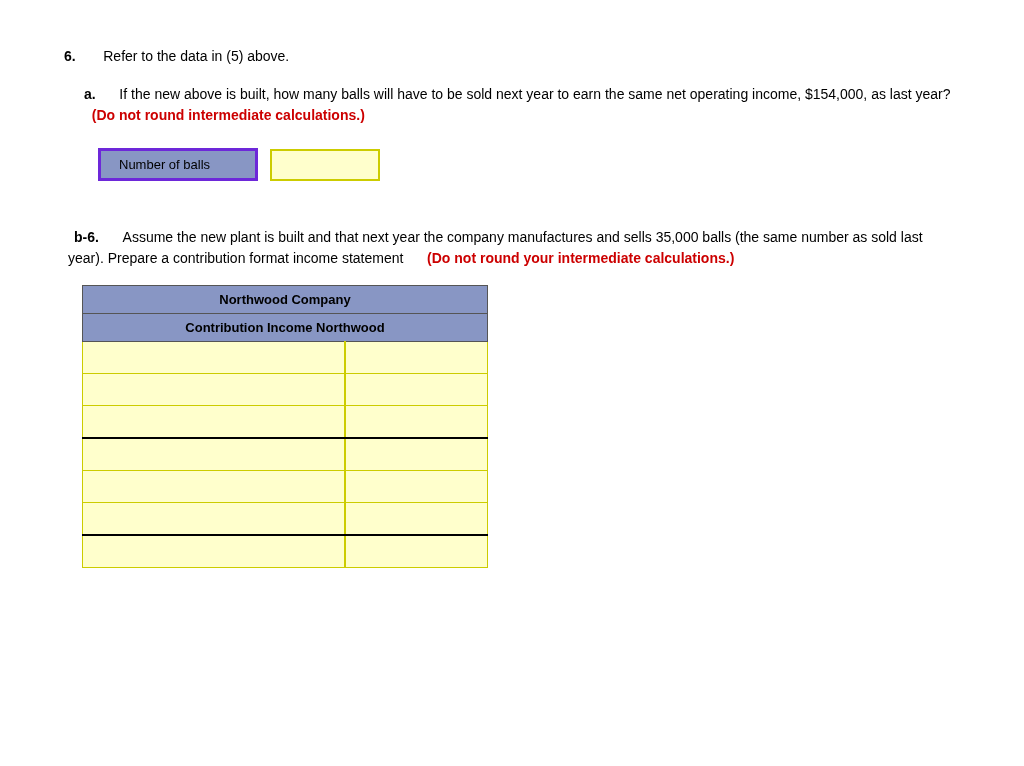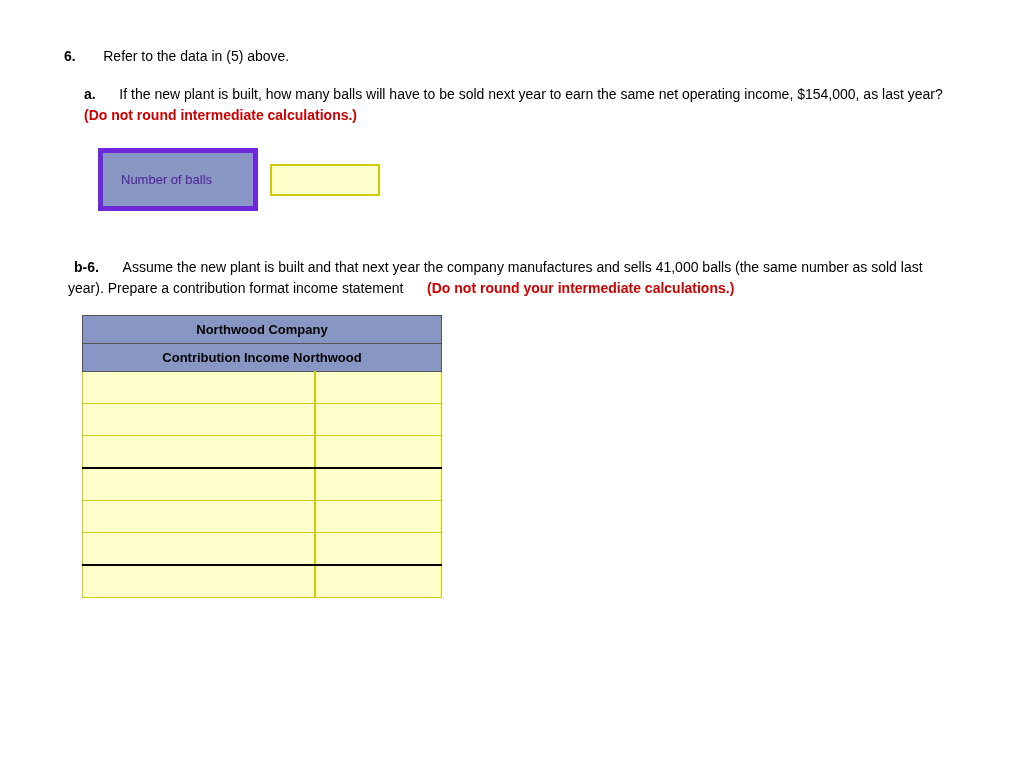--- a/index.html
+++ b/index.html
@@ -38,24 +38,24 @@
 
     .input-row {
       display: flex;
       align-items: center;
       margin-left: 20px;
       margin-top: 10px;
     }
 
     .label-cell {
       background-color: #8896c4;
-      border: 5px solid #6d28d9;
-      padding: 19px 12px;
-      font-size: 13px;
-      color: #4c1d95;
+      border: 3px solid #6d28d9;
+      padding: 6px 12px;
+      font-size: 13px;
+      color: #000000;
       min-width: 160px;
     }
 
     .input-cell {
       background-color: #ffffcc;
       border: 2px solid #cccc00;
       height: 32px;
       width: 110px;
     }
 
@@ -74,21 +74,21 @@
       margin-top: 40px;
     }
 
     .b1-section p {
       line-height: 1.5;
       margin-bottom: 16px;
     }
 
     .income-table {
       margin-left: 20px;
-      width: 360px;
+      width: 406px;
       border-collapse: collapse;
     }
 
     .income-table .header-row td {
       background-color: #8896c4;
       text-align: center;
       font-weight: bold;
       font-size: 13px;
       padding: 6px 10px;
       border: 1px solid #555;
@@ -129,40 +129,40 @@
 <div class="question-number">
   <strong>6.</strong>
   &nbsp;&nbsp;
   <span>Refer to the data in (5) above.</span>
 </div>
 
 <div class="sub-question">
   <p>
     <strong>a.</strong>
     &nbsp;
-    <span>If the new plant is built, how many balls will have to be sold next year to earn the same net operating income, $154,000, as last year?</span>
+    <span>If the new above is built, how many balls will have to be sold next year to earn the same net operating income, $154,000, as last year?</span>
     &nbsp;
     <span class="red-text">(Do not round intermediate calculations.)</span>
   </p>
 
   <div class="input-row">
     <div class="label-cell">
       <span>Number of balls</span>
     </div>
     <div class="input-cell">
       <input type="text" value="" style="">
     </div>
   </div>
 </div>
 
 <div class="b1-section">
   <p>
     <strong>b-6.</strong>
     &nbsp;
-    <span>Assume the new plant is built and that next year the company manufactures and sells 41,000 balls (the same number as sold last year). Prepare a contribution format income statement</span>
+    <span>Assume the new plant is built and that next year the company manufactures and sells 35,000 balls (the same number as sold last year). Prepare a contribution format income statement</span>
     &nbsp;
     <span class="red-text">(Do not round your intermediate calculations.)</span>
   </p>
 
   <table class="income-table">
     <tbody>
       <tr class="header-row">
         <td colspan="2">Northwood Company</td>
       </tr>
       <tr class="header-row">

